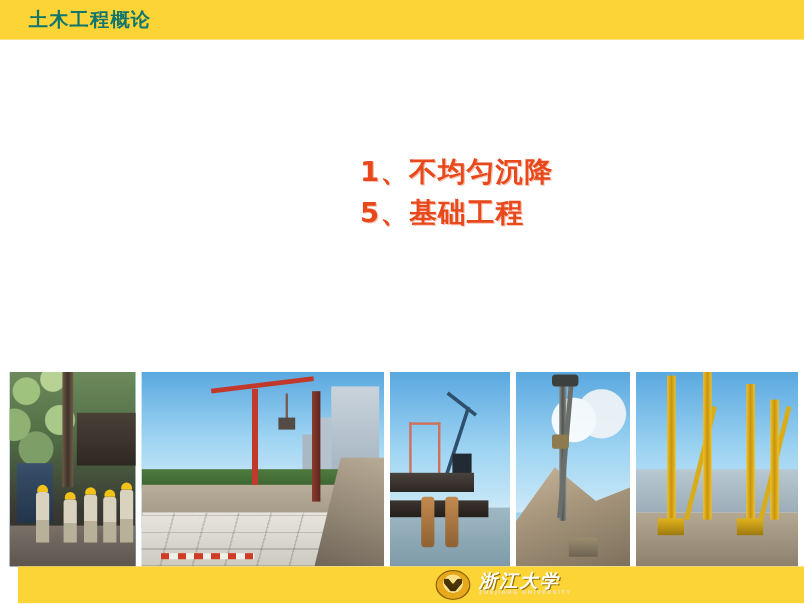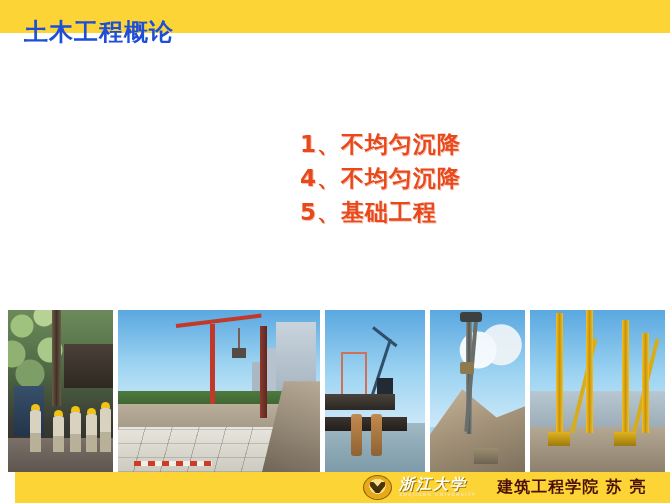--- a/index.html
+++ b/index.html
@@ -26,27 +26,26 @@
     position: absolute;
     left: 0; top: 0;
     width: 670px;
     height: 33px;
     background: #fcd435;
   }
   .header-title {
     position: absolute;
     left: 24px;
     top: 3px;
-    font-size: 24px;
-    font-weight: bold;
-    color: #1d4ed8;
+    font-size: 16px;
+    font-weight: bold;
+    color: #0f766e;
     letter-spacing: 1px;
     line-height: 27px;
     white-space: nowrap;
-    margin-top: 16px;
   }
 
   
   .main-title {
     position: absolute;
     left: 0;
     top: 62px;
     width: 670px;
     text-align: center;
     font-size: 38px;
@@ -378,23 +377,20 @@
 <div class="slide">
 
   <div class="header-band">
     <div class="header-title">土木工程概论</div>
   </div>
 
 
   <div class="outline">
     <div class="outline-item">
       <span>1、</span><span>不均匀沉降</span>
-    </div>
-    <div class="outline-item">
-      <span>4、</span><span>不均匀沉降</span>
     </div>
     <div class="outline-item">
       <span>5、</span><span>基础工程</span>
     </div>
   </div>
 
   <div class="photo-strip">
 
     <div class="photo p1">
       <div class="sky"></div>
@@ -466,17 +462,16 @@
 
   </div>
 
   <div class="footer-band">
     <div class="footer-inner">
       <div class="zju-seal"></div>
       <div class="zju-wordmark">
         <span class="zju-cn">浙江大学</span>
         <span class="zju-en">ZHEJIANG UNIVERSITY</span>
       </div>
-      <div class="footer-dept">建筑工程学院 苏 亮</div>
     </div>
   </div>
 
 </div>
 
 </body></html>

